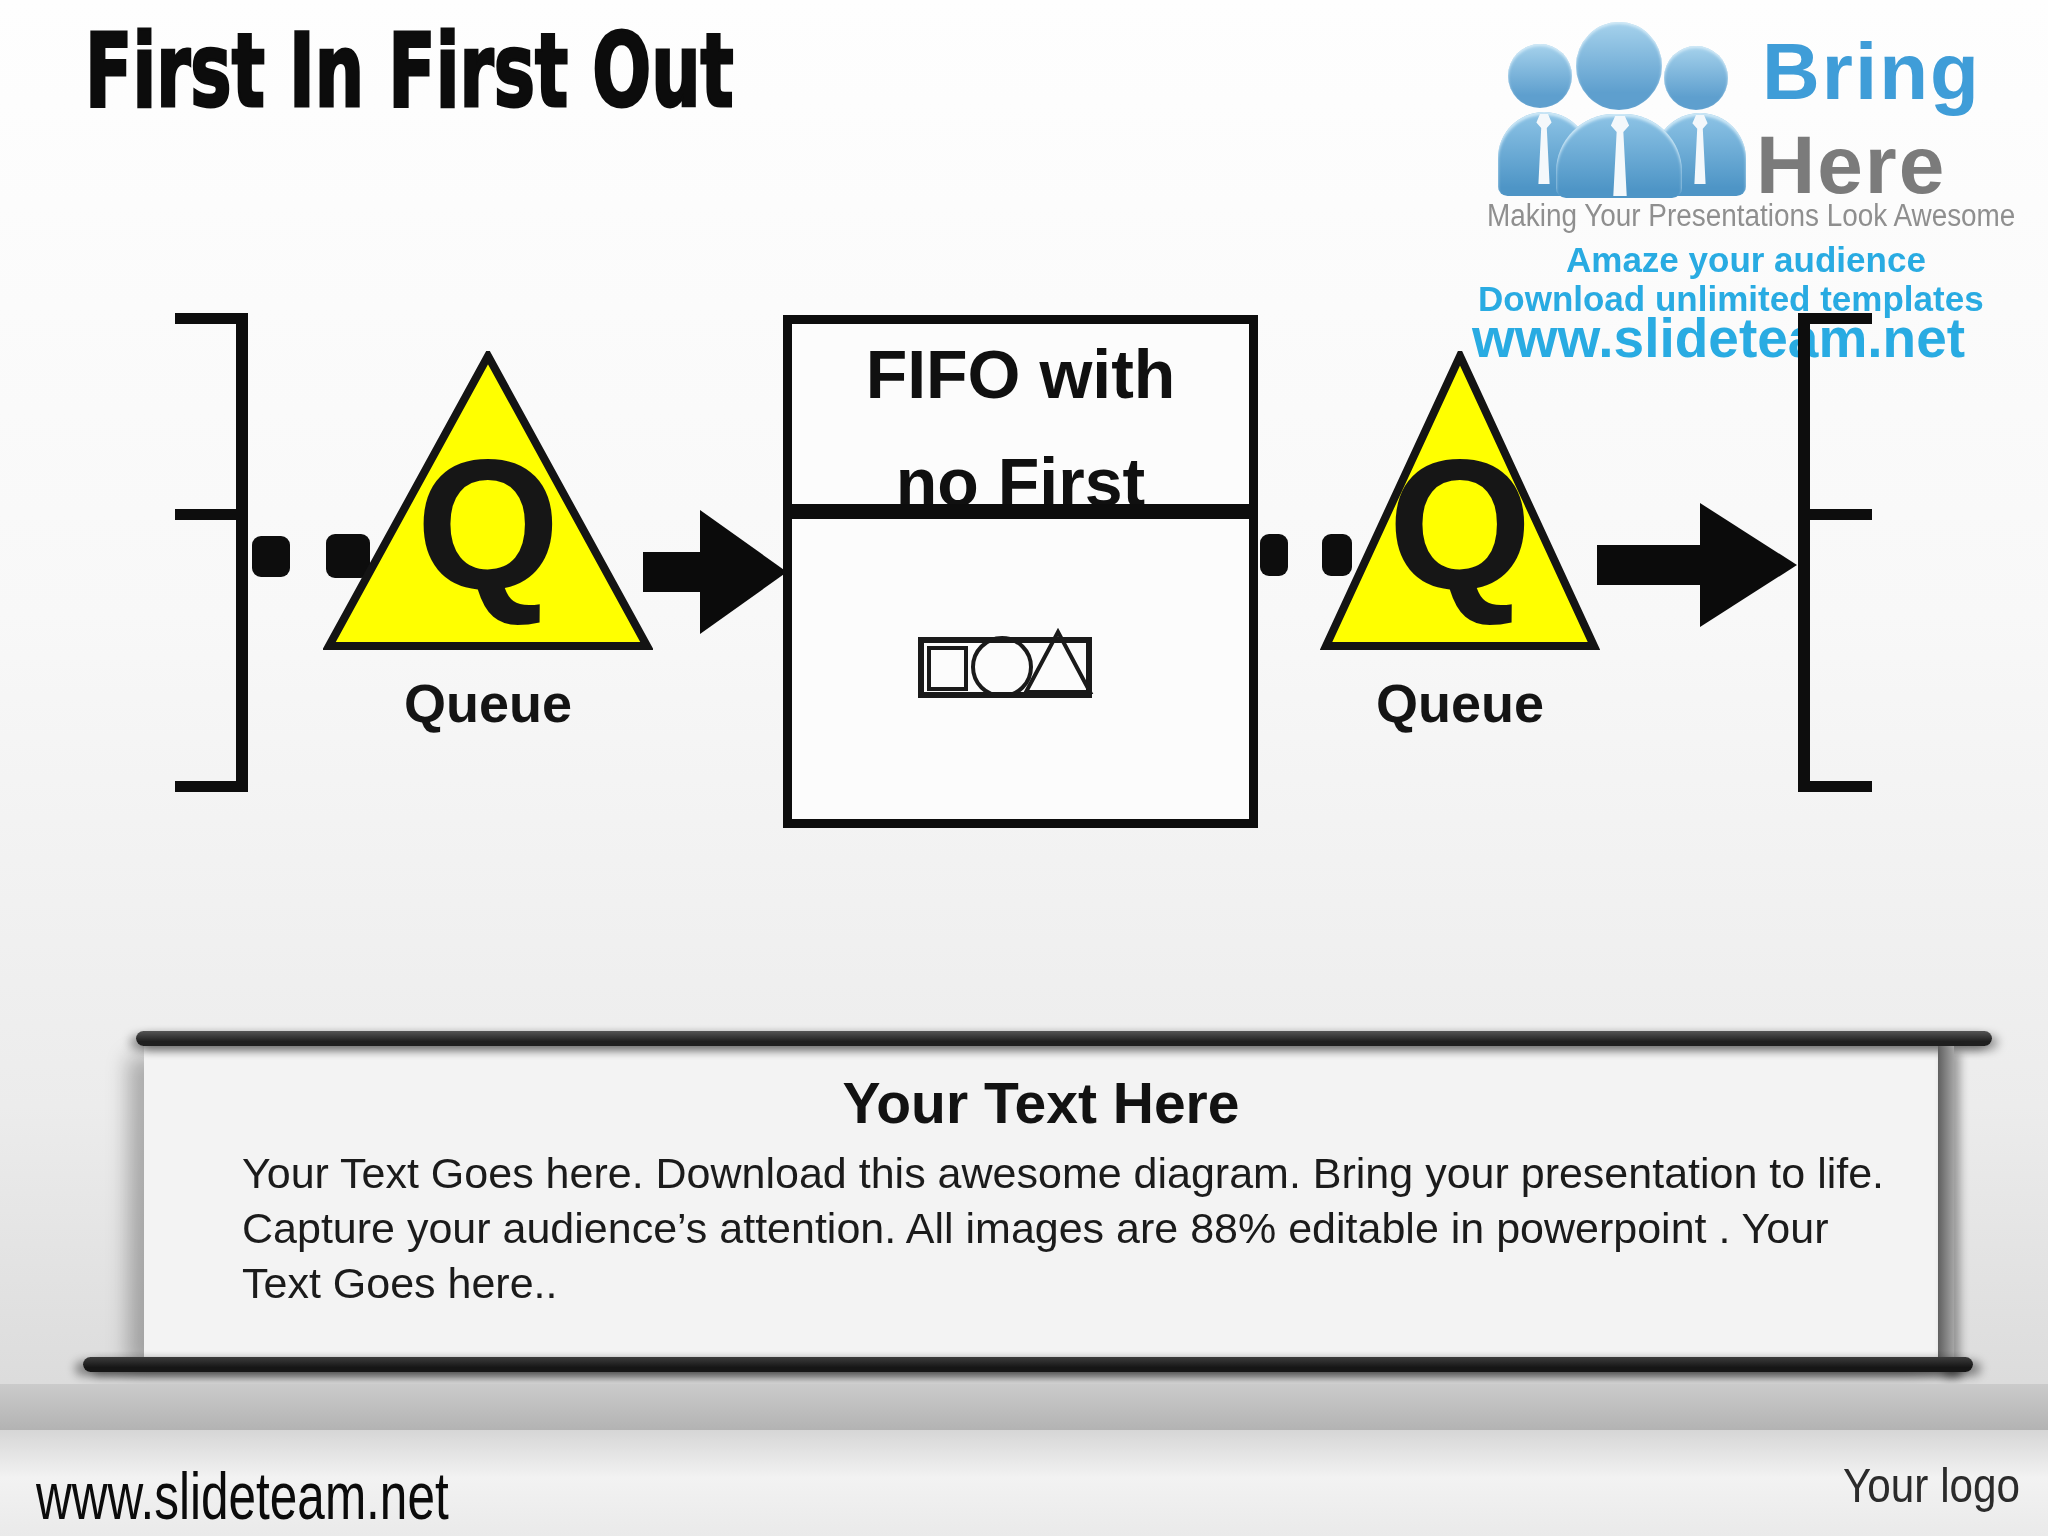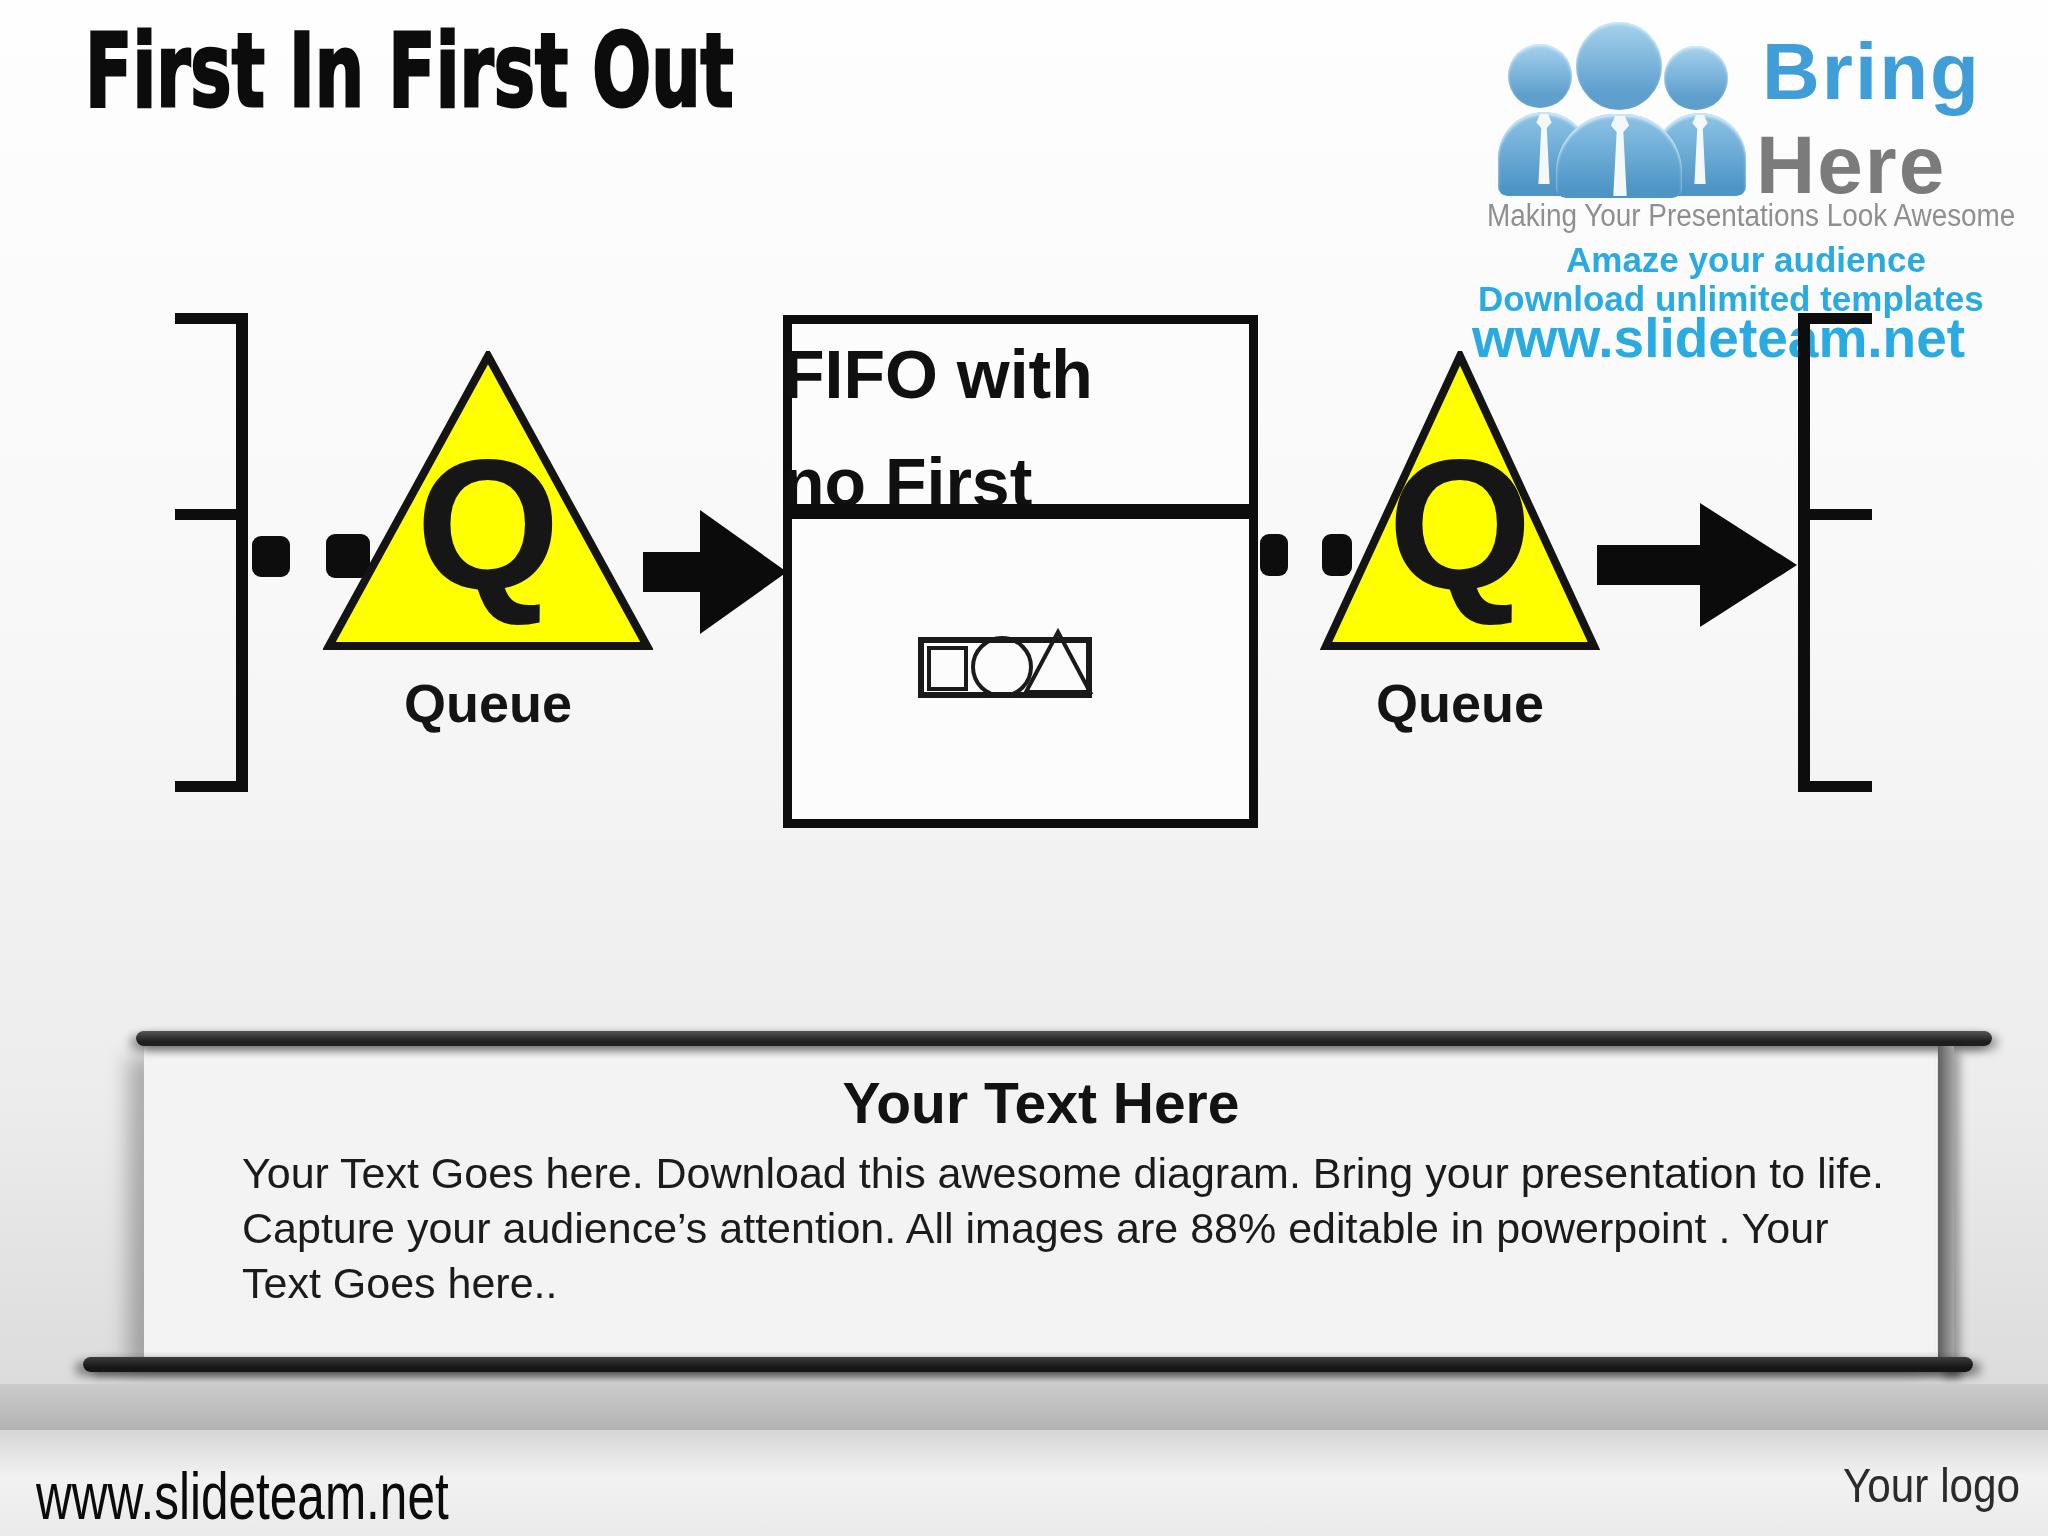--- a/index.html
+++ b/index.html
@@ -39,21 +39,21 @@
   .q-letter{font-weight:bold;font-size:185px;line-height:1;color:#161616;text-align:center;}
   .q-label{font-weight:bold;font-size:54px;color:#141414;text-align:center;}
 
   
   .arr-tail{background:#0b0b0b;}
   .arr-head{width:0;height:0;}
 
   
   #fifo-box{left:783px;top:315px;width:475px;height:513px;border:9px solid #0d0d0d;
       box-sizing:border-box;background:#fcfcfc;}
-  #fifo-title{left:783px;top:320px;width:475px;text-align:left;font-weight:bold;
+  #fifo-title{left:783px;top:320px;width:475px;text-align:center;font-weight:bold;
       font-size:68px;line-height:108px;color:#101010;}
   #fifo-divider{left:783px;top:504px;width:475px;height:15px;background:#0d0d0d;}
   #fifo-lane{left:918px;top:637px;width:174px;height:61px;border:6px solid #1a1a1a;box-sizing:border-box;}
   #lane-square{left:927px;top:646px;width:41px;height:45px;border:4px solid #1a1a1a;box-sizing:border-box;background:transparent;}
   #lane-circle{left:971px;top:636px;width:62px;height:62px;border:4px solid #1a1a1a;box-sizing:border-box;border-radius:50%;}
 
   
   #panel-top{left:136px;top:1031px;width:1856px;height:15px;border-radius:8px;
       background:linear-gradient(180deg,#555 0%,#1f1f1f 70%);box-shadow:-6px 4px 10px rgba(0,0,0,.35),6px 4px 10px rgba(0,0,0,.35);}
   #panel-body{left:144px;top:1046px;width:1794px;height:311px;background:#f3f3f3;

